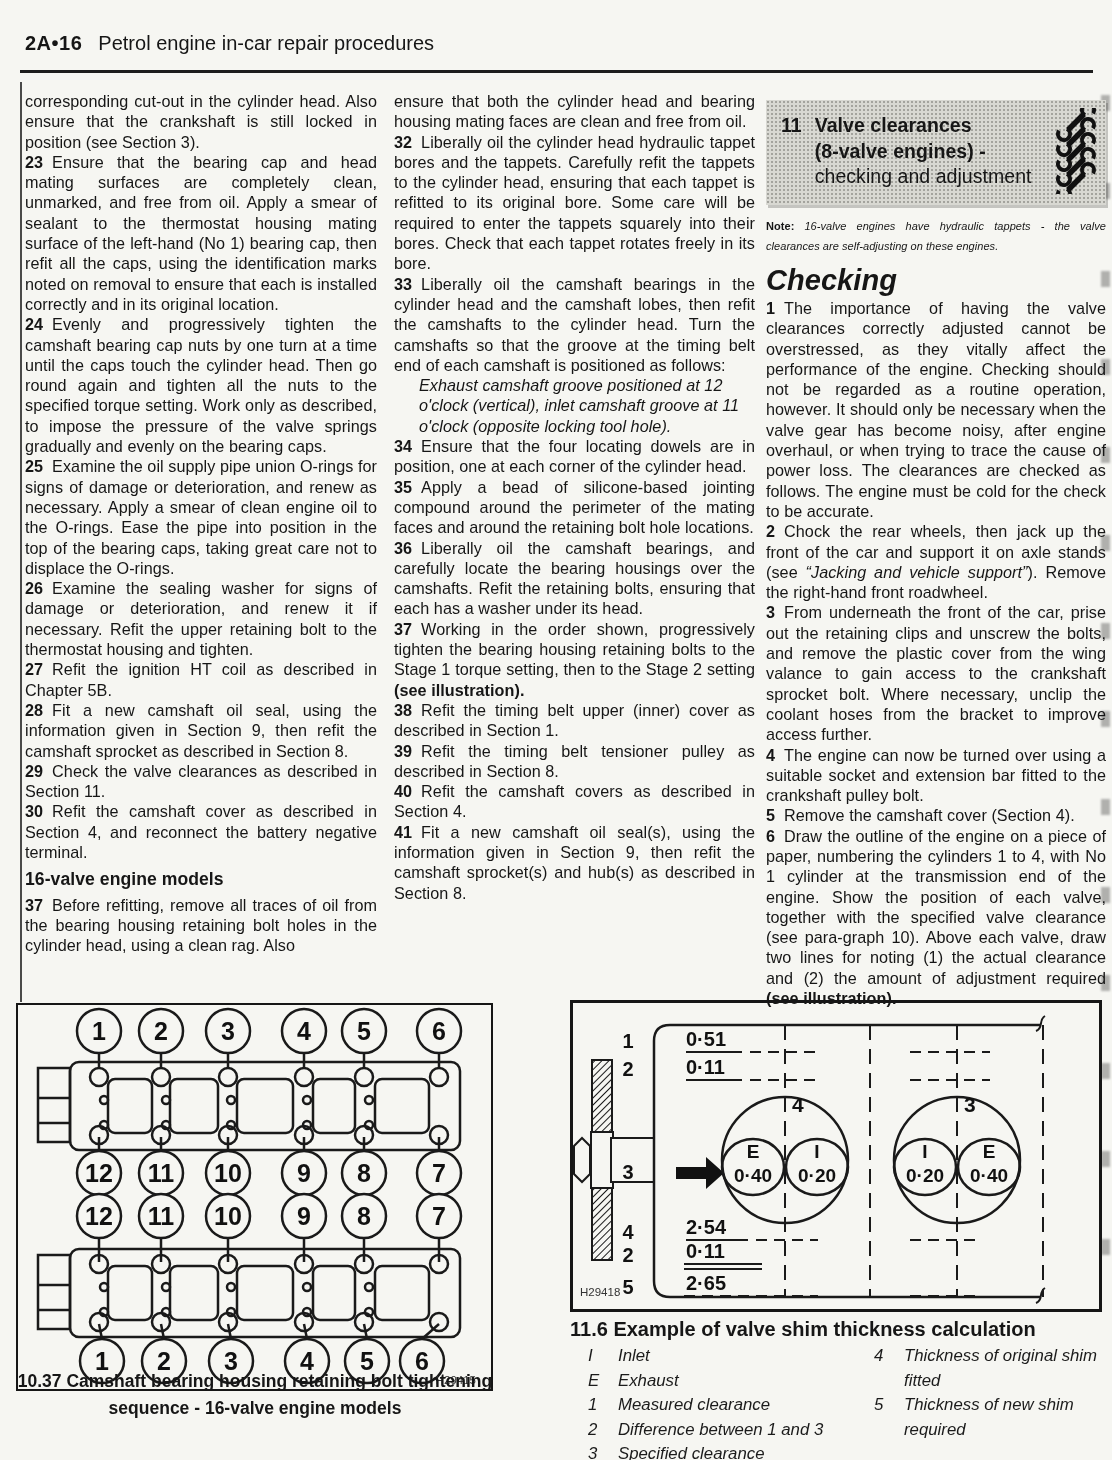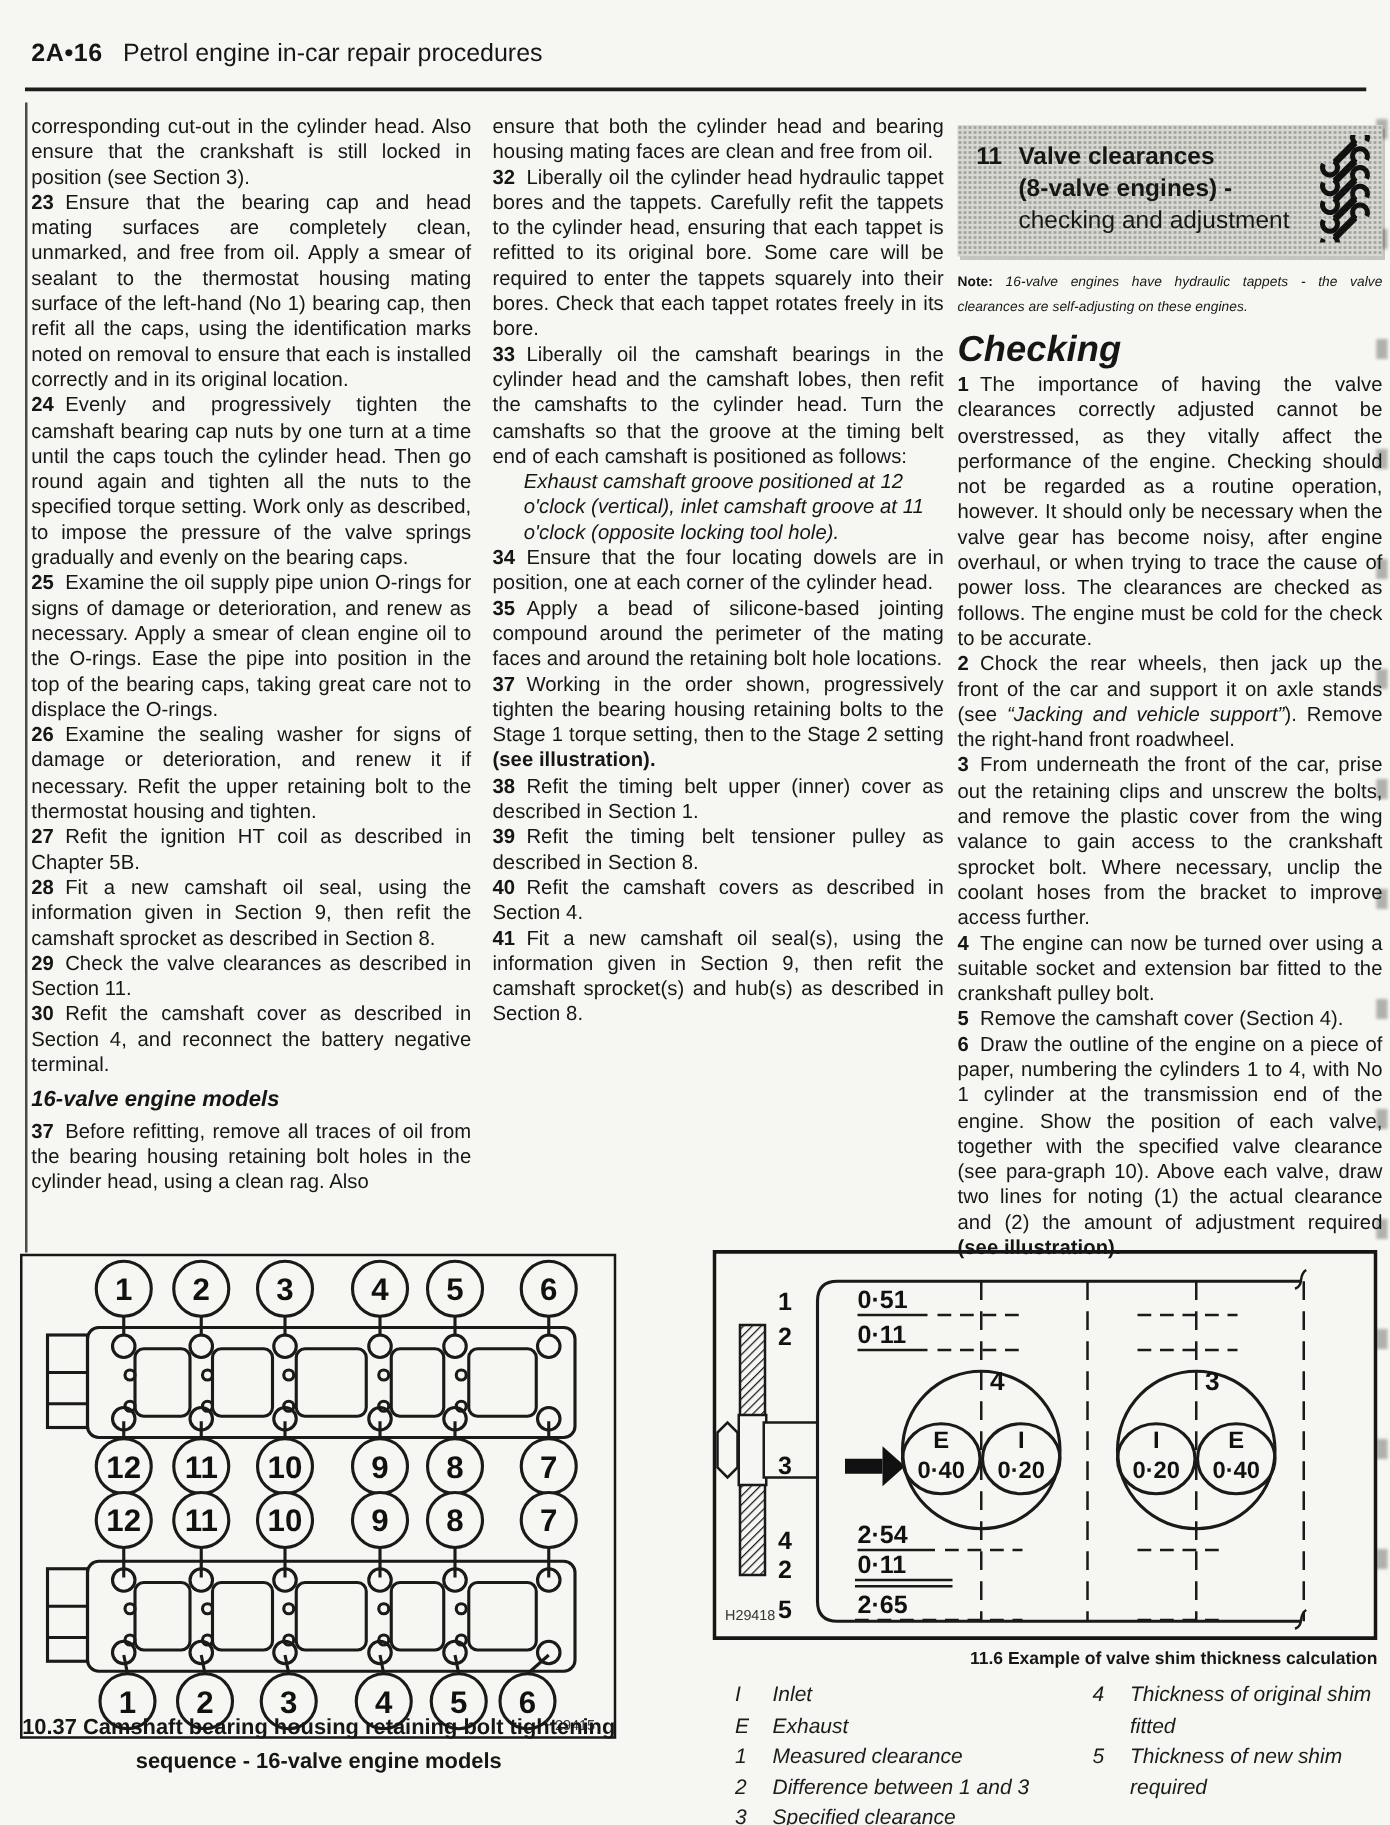--- a/index.html
+++ b/index.html
@@ -17,21 +17,21 @@
   #left-rule{left:20px;top:82px;width:2px;height:920px;background:#2b2b2b;opacity:.85;}
   #scan-edge{left:1101px;top:95px;width:9px;height:1210px;
     background:repeating-linear-gradient(180deg, rgba(15,15,15,.55) 0 16px, rgba(15,15,15,0) 16px 88px);
     filter:blur(1.2px);opacity:.55;}
   
   .col{text-align:justify;font-size:16.2px;line-height:20.3px;letter-spacing:.05px;}
   #col1{left:25px;top:91px;width:352px;}
   #col2{left:394px;top:91px;width:361px;}
   #col3{left:766px;top:100px;width:340px;}
   .col p{margin:0;}
-  .col p.h3{font-weight:bold;font-size:17.6px;text-align:left;margin:7px 0 5px;font-style:italic;}
+  .col p.h3{font-weight:bold;font-size:17.6px;text-align:left;margin:7px 0 5px;}
   .col p.quote{font-style:italic;text-align:left;padding-left:25px;padding-right:2px;}
   .num{font-weight:bold;margin-right:9px;}
   .b{font-weight:bold;}
   .i{font-style:italic;}
   
   #section-box{position:relative;background-color:#d8d8d2;
     background-image:radial-gradient(rgba(110,110,104,.5) 1px, transparent 1.4px);
     background-size:4px 4px;
     padding:13px 58px 15px 15px;display:flex;gap:13px;
     font-size:19.5px;line-height:25.5px;
@@ -41,21 +41,21 @@
   #spanner-svg{position:absolute;right:4px;top:8px;}
   
   #note-block{margin-top:11px;font-size:11px;line-height:20.6px;text-align:justify;}
   #note-block .note-label{font-weight:bold;}
   #note-block .note-text{font-style:italic;}
   #checking-heading{font-style:italic;font-weight:bold;font-size:29px;margin:13px 0 8px 0;}
   
   #fig1{left:16px;top:1003px;width:473px;height:384px;border:2.5px solid #161616;background:transparent;}
   #fig1-caption{left:16px;top:1368px;width:478px;text-align:center;font-weight:bold;font-size:17.5px;line-height:27px;}
   #fig2{left:570px;top:1000px;width:532px;height:312px;}
-  #fig2-caption{left:570px;top:1318px;width:532px;text-align:right;font-weight:bold;font-size:14px;}
+  #fig2-caption{left:570px;top:1318px;width:532px;text-align:left;font-weight:bold;font-size:20px;}
   #legend{left:588px;top:1344px;width:514px;display:flex;font-style:italic;font-size:16.8px;line-height:24.5px;color:#1b1b1b;}
   #legend .lcol{width:286px;}
   #legend .rcol{width:228px;}
   .legend-row{display:flex;}
   .legend-row .k{width:30px;flex:0 0 30px;}
   .legend-row .v{flex:1;}
   svg text{font-family:"Liberation Sans", sans-serif;}
 </style>
 </head>
 <body>
@@ -80,20 +80,21 @@
     <p class="h3"><span>16-valve engine models</span></p>
     <p class="step"><span class="num">37</span><span>Before refitting, remove all traces of oil from the bearing housing retaining bolt holes in the cylinder head, using a clean rag. Also</span></p>
   </div>
 <div class="abs col" id="col2">
     <p class="cont"><span>ensure that both the cylinder head and bearing housing mating faces are clean and free from oil.</span></p>
     <p class="step"><span class="num">32</span><span>Liberally oil the cylinder head hydraulic tappet bores and the tappets. Carefully refit the tappets to the cylinder head, ensuring that each tappet is refitted to its original bore. Some care will be required to enter the tappets squarely into their bores. Check that each tappet rotates freely in its bore.</span></p>
     <p class="step"><span class="num">33</span><span>Liberally oil the camshaft bearings in the cylinder head and the camshaft lobes, then refit the camshafts to the cylinder head. Turn the camshafts so that the groove at the timing belt end of each camshaft is positioned as follows:</span></p>
     <p class="quote"><span class="i">Exhaust camshaft groove positioned at 12 o'clock (vertical), inlet camshaft groove at 11 o'clock (opposite locking tool hole).</span></p>
     <p class="step"><span class="num">34</span><span>Ensure that the four locating dowels are in position, one at each corner of the cylinder head.</span></p>
     <p class="step"><span class="num">35</span><span>Apply a bead of silicone-based jointing compound around the perimeter of the mating faces and around the retaining bolt hole locations.</span></p>
+    <p class="step"><span class="num">36</span><span>Liberally oil the camshaft bearings, and carefully locate the bearing housings over the camshafts. Refit the retaining bolts, ensuring that each has a washer under its head.</span></p>
     <p class="step"><span class="num">37</span><span>Working in the order shown, progressively tighten the bearing housing retaining bolts to the Stage 1 torque setting, then to the Stage 2 setting </span><span class="b">(see illustration).</span></p>
     <p class="step"><span class="num">38</span><span>Refit the timing belt upper (inner) cover as described in Section 1.</span></p>
     <p class="step"><span class="num">39</span><span>Refit the timing belt tensioner pulley as described in Section 8.</span></p>
     <p class="step"><span class="num">40</span><span>Refit the camshaft covers as described in Section 4.</span></p>
     <p class="step"><span class="num">41</span><span>Fit a new camshaft oil seal(s), using the information given in Section 9, then refit the camshaft sprocket(s) and hub(s) as described in Section 8.</span></p>
   </div>
 
 <div class="abs col" id="col3">
   <div id="section-box">
     <div class="sec-num">11</div>

